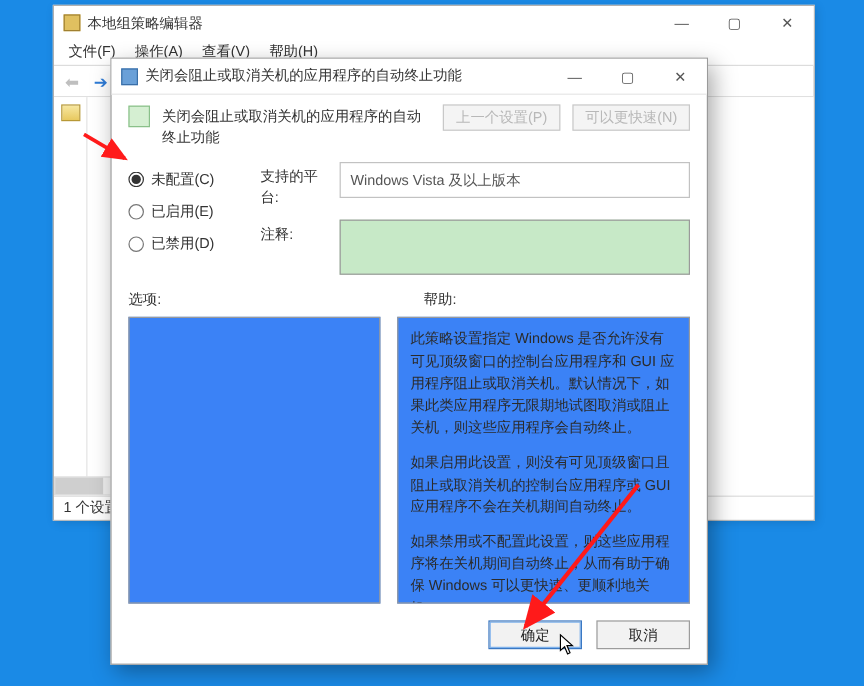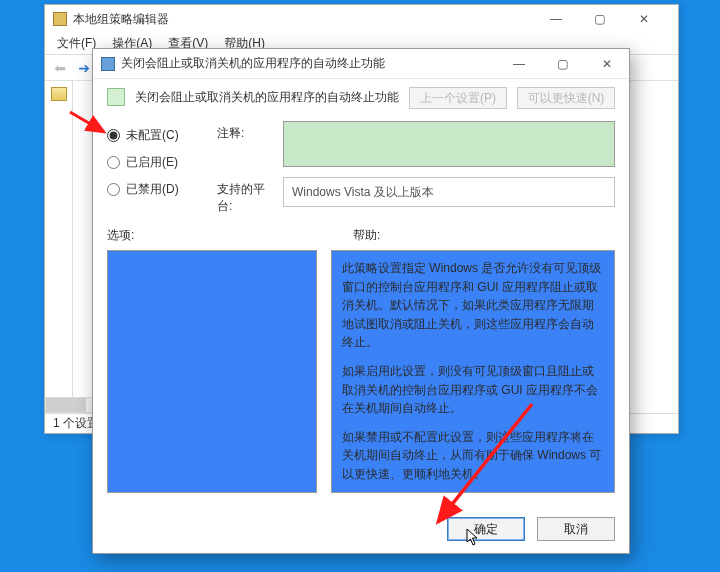--- a/index.html
+++ b/index.html
@@ -16,21 +16,21 @@
   .gp-window {
     position: absolute;
     left: 44px; top: 4px;
     width: 635px; height: 430px;
     background: #fff;
     border: 1px solid #b0b0b0;
     box-shadow: 2px 2px 8px rgba(0,0,0,0.15);
   }
   .gp-titlebar {
     height: 28px; display: flex; align-items: center;
-    padding: 0 12px 0 8px;
+    padding: 0 0 0 8px;
     background: #fff;
     font-size: 12px; color: #333;
   }
   .gp-titlebar .ticon { width: 14px; height: 14px; background:#e0c060; margin-right:6px; border:1px solid #a08030; }
   .gp-titlebar .title { flex:1; }
   .winbtns { display:flex; height:100%; }
   .winbtn { width:44px; display:flex; align-items:center; justify-content:center; color:#555; }
   .gp-menubar {
     height: 22px; display:flex; align-items:flex-end; gap:4px;
     padding: 0 6px; border-bottom:1px solid #dcdcdc; background:#fff;
@@ -58,21 +58,21 @@
   .gp-status {
     position:absolute; left:0; right:0; bottom:0; height:20px;
     border-top:1px solid #dcdcdc; display:flex; align-items:center;
     padding:0 8px; font-size:12px; color:#333; background:#fff;
   }
 
   
   .dlg {
     position: absolute;
     left: 92px; top: 48px;
-    width: 538px; height: 506px;
+    width: 498px; height: 506px;
     background: #fff;
     border:1px solid #9a9a9a;
     box-shadow: 4px 6px 18px rgba(0,0,0,0.35);
     display:flex; flex-direction:column;
   }
   .dlg-titlebar{
     height:30px; display:flex; align-items:center; padding-left:8px;
     background:#fff; border-bottom:1px solid #e6e6e6;
   }
   .dlg-titlebar .dicon{ width:14px; height:14px; margin-right:6px; background:#6aa0d8; border:1px solid #3a6fa8; }
@@ -119,21 +119,21 @@
   .pane{
     border:1px solid #9a9a9a; background:#3b82f6;
     font-size:12px; color:#1e3a1e;
   }
   .pane.left{ width:210px; height:100%; }
   .pane.right{ flex:1; height:100%; padding:8px 10px; line-height:1.55; color:#2b2b2b; overflow:hidden;}
   .pane.right p{ margin-bottom:10px; }
 
   .dlg-buttons{
     display:flex; justify-content:flex-end; gap:12px;
-    padding: 24px 14px 12px 0;
+    padding: 14px 14px 12px 0;
   }
   .btn{
     width:78px; height:24px; border:1px solid #9c9c9c; background:#f2f2f2;
     font-size:12px; display:flex; align-items:center; justify-content:center;
     color:#222;
   }
   .btn.primary{ border-color:#3a78c3; box-shadow: inset 0 0 0 1px #7fb2ec; }
 
   
   .arrow {
@@ -213,26 +213,26 @@
         <input type="radio" name="st" style="">
         <span>已启用(E)</span>
       </label>
       <label class="radio">
         <input type="radio" name="st" style="">
         <span>已禁用(D)</span>
       </label>
     </div>
     <div class="fields">
       <div class="fieldrow">
+        <div class="lbl">支持的平台:</div>
+        <div class="platform-box">Windows Vista 及以上版本</div>
+      </div>
+      <div class="fieldrow">
         <div class="lbl">注释:</div>
         <div class="comment-box"></div>
-      </div>
-      <div class="fieldrow">
-        <div class="lbl">支持的平台:</div>
-        <div class="platform-box">Windows Vista 及以上版本</div>
       </div>
     </div>
   </div>
 
   <div class="dlg-split">
     <div class="split-col left">选项:</div>
     <div class="split-col right">帮助:</div>
   </div>
 
   <div class="dlg-panes">

